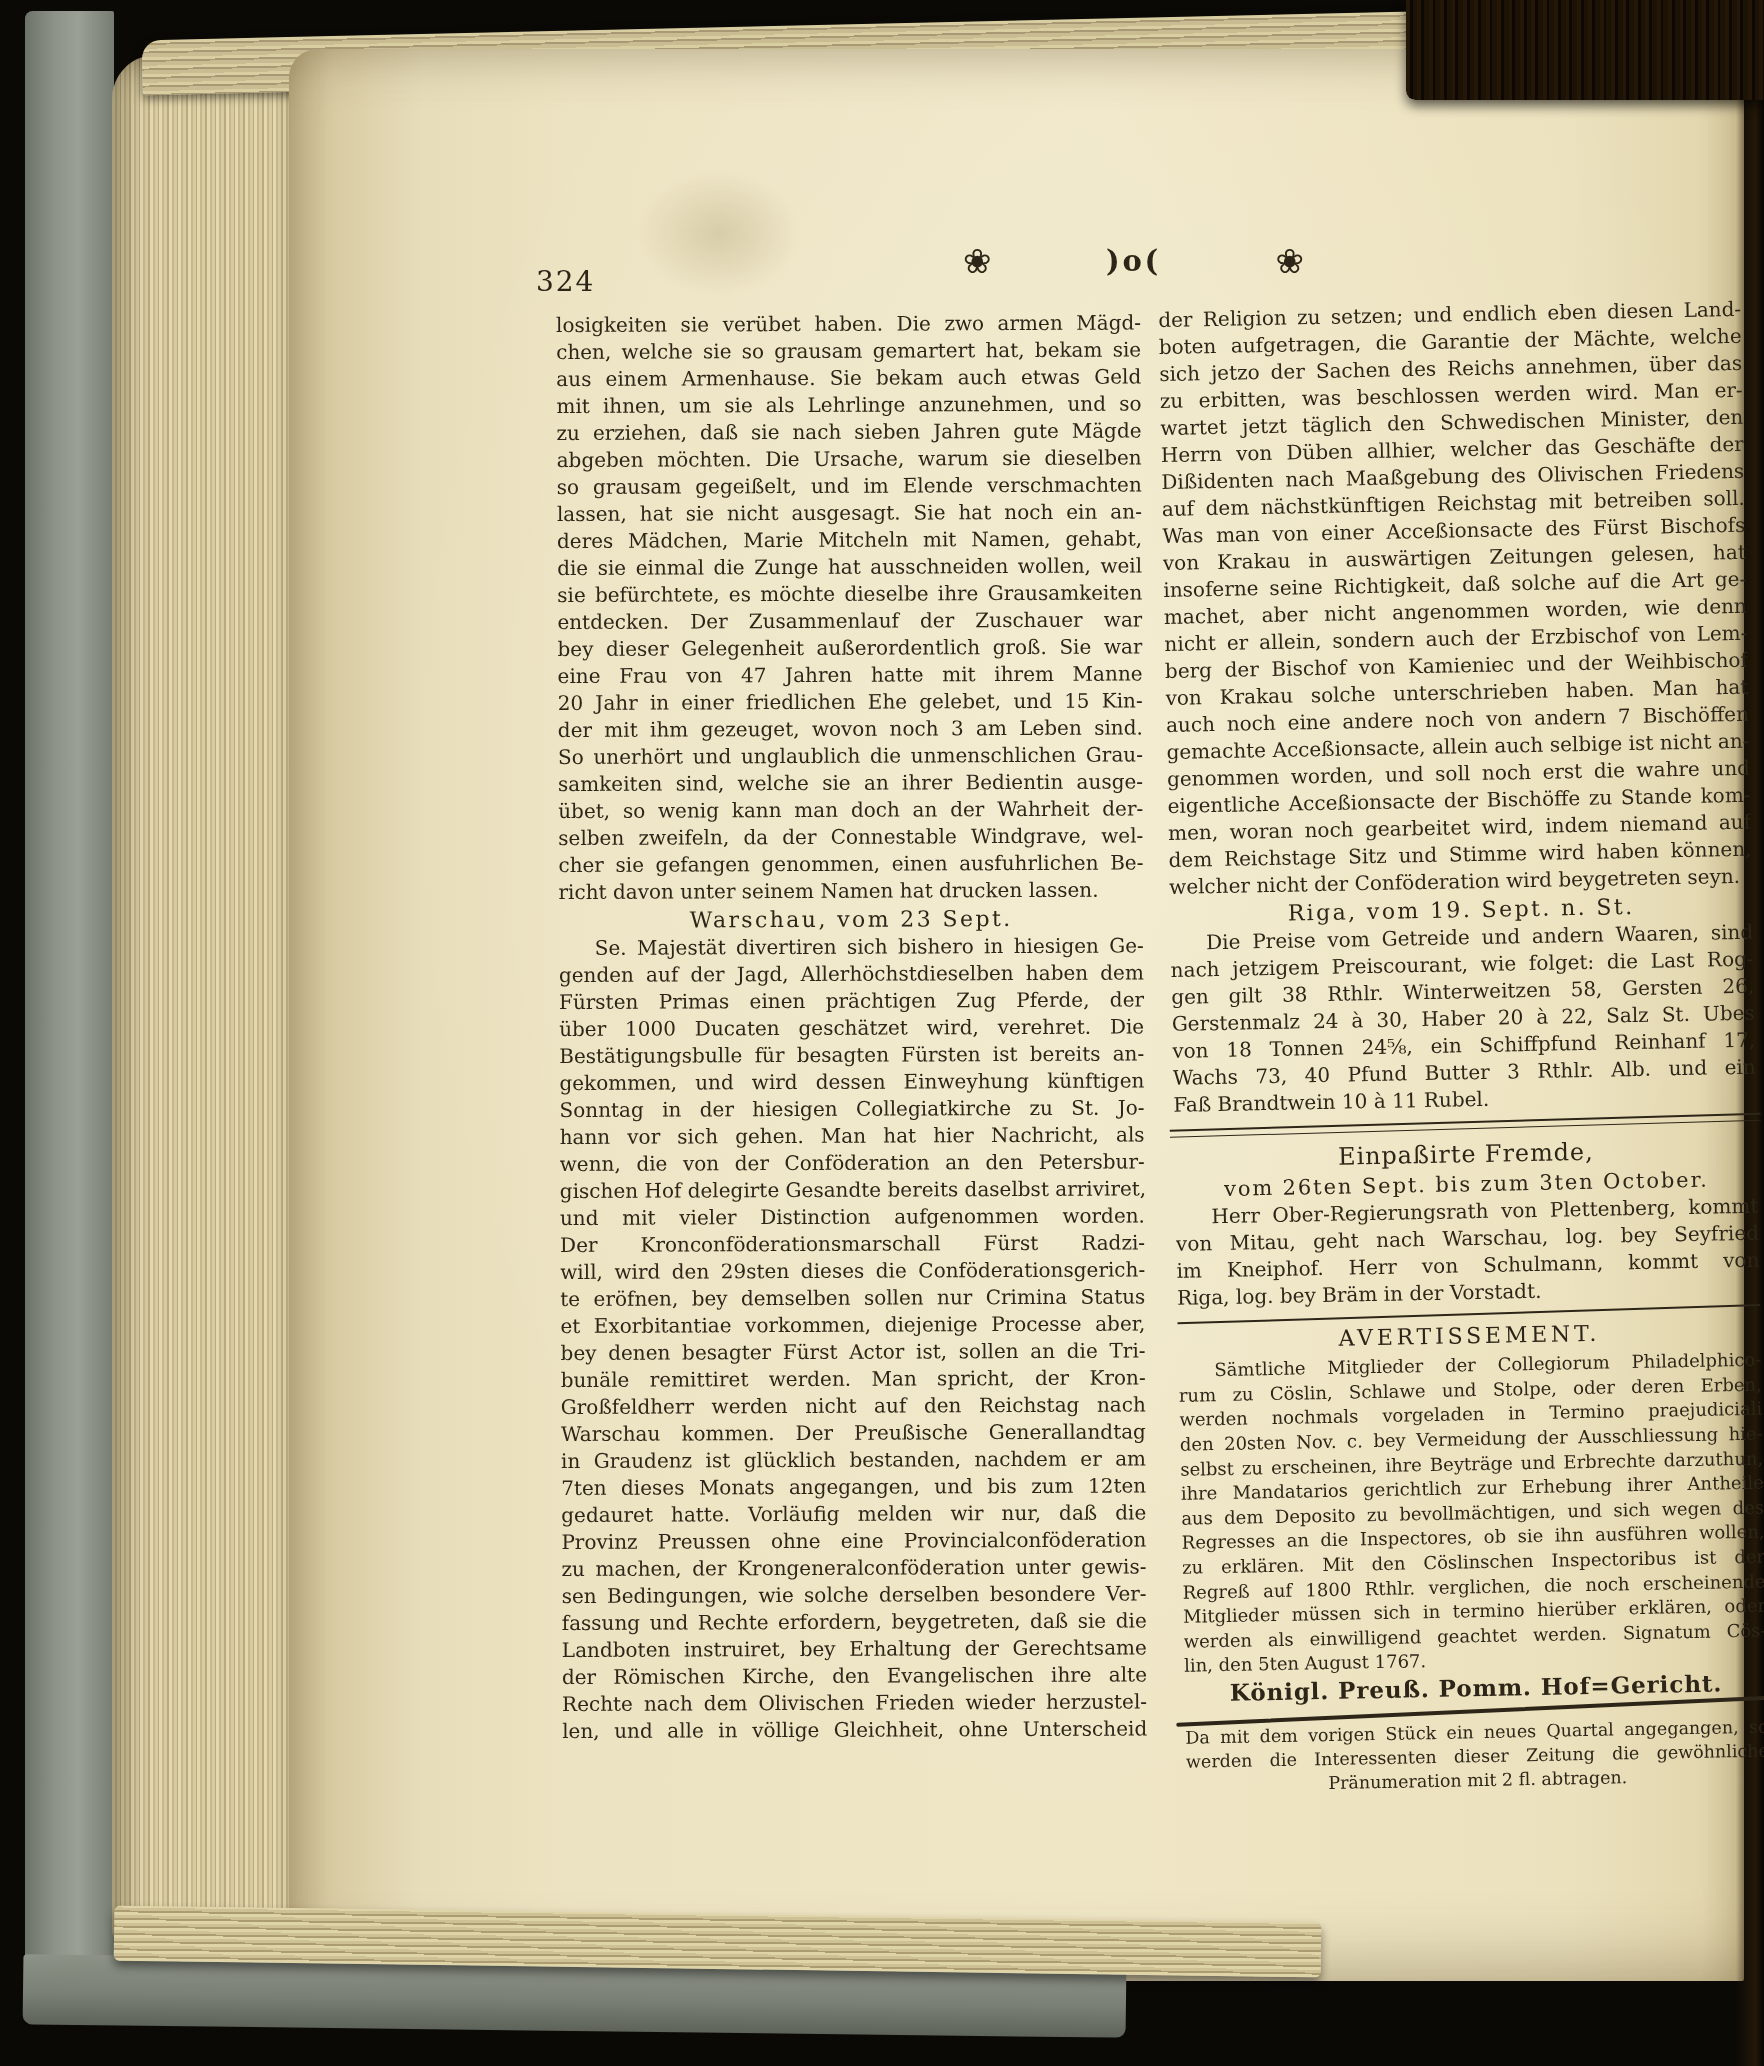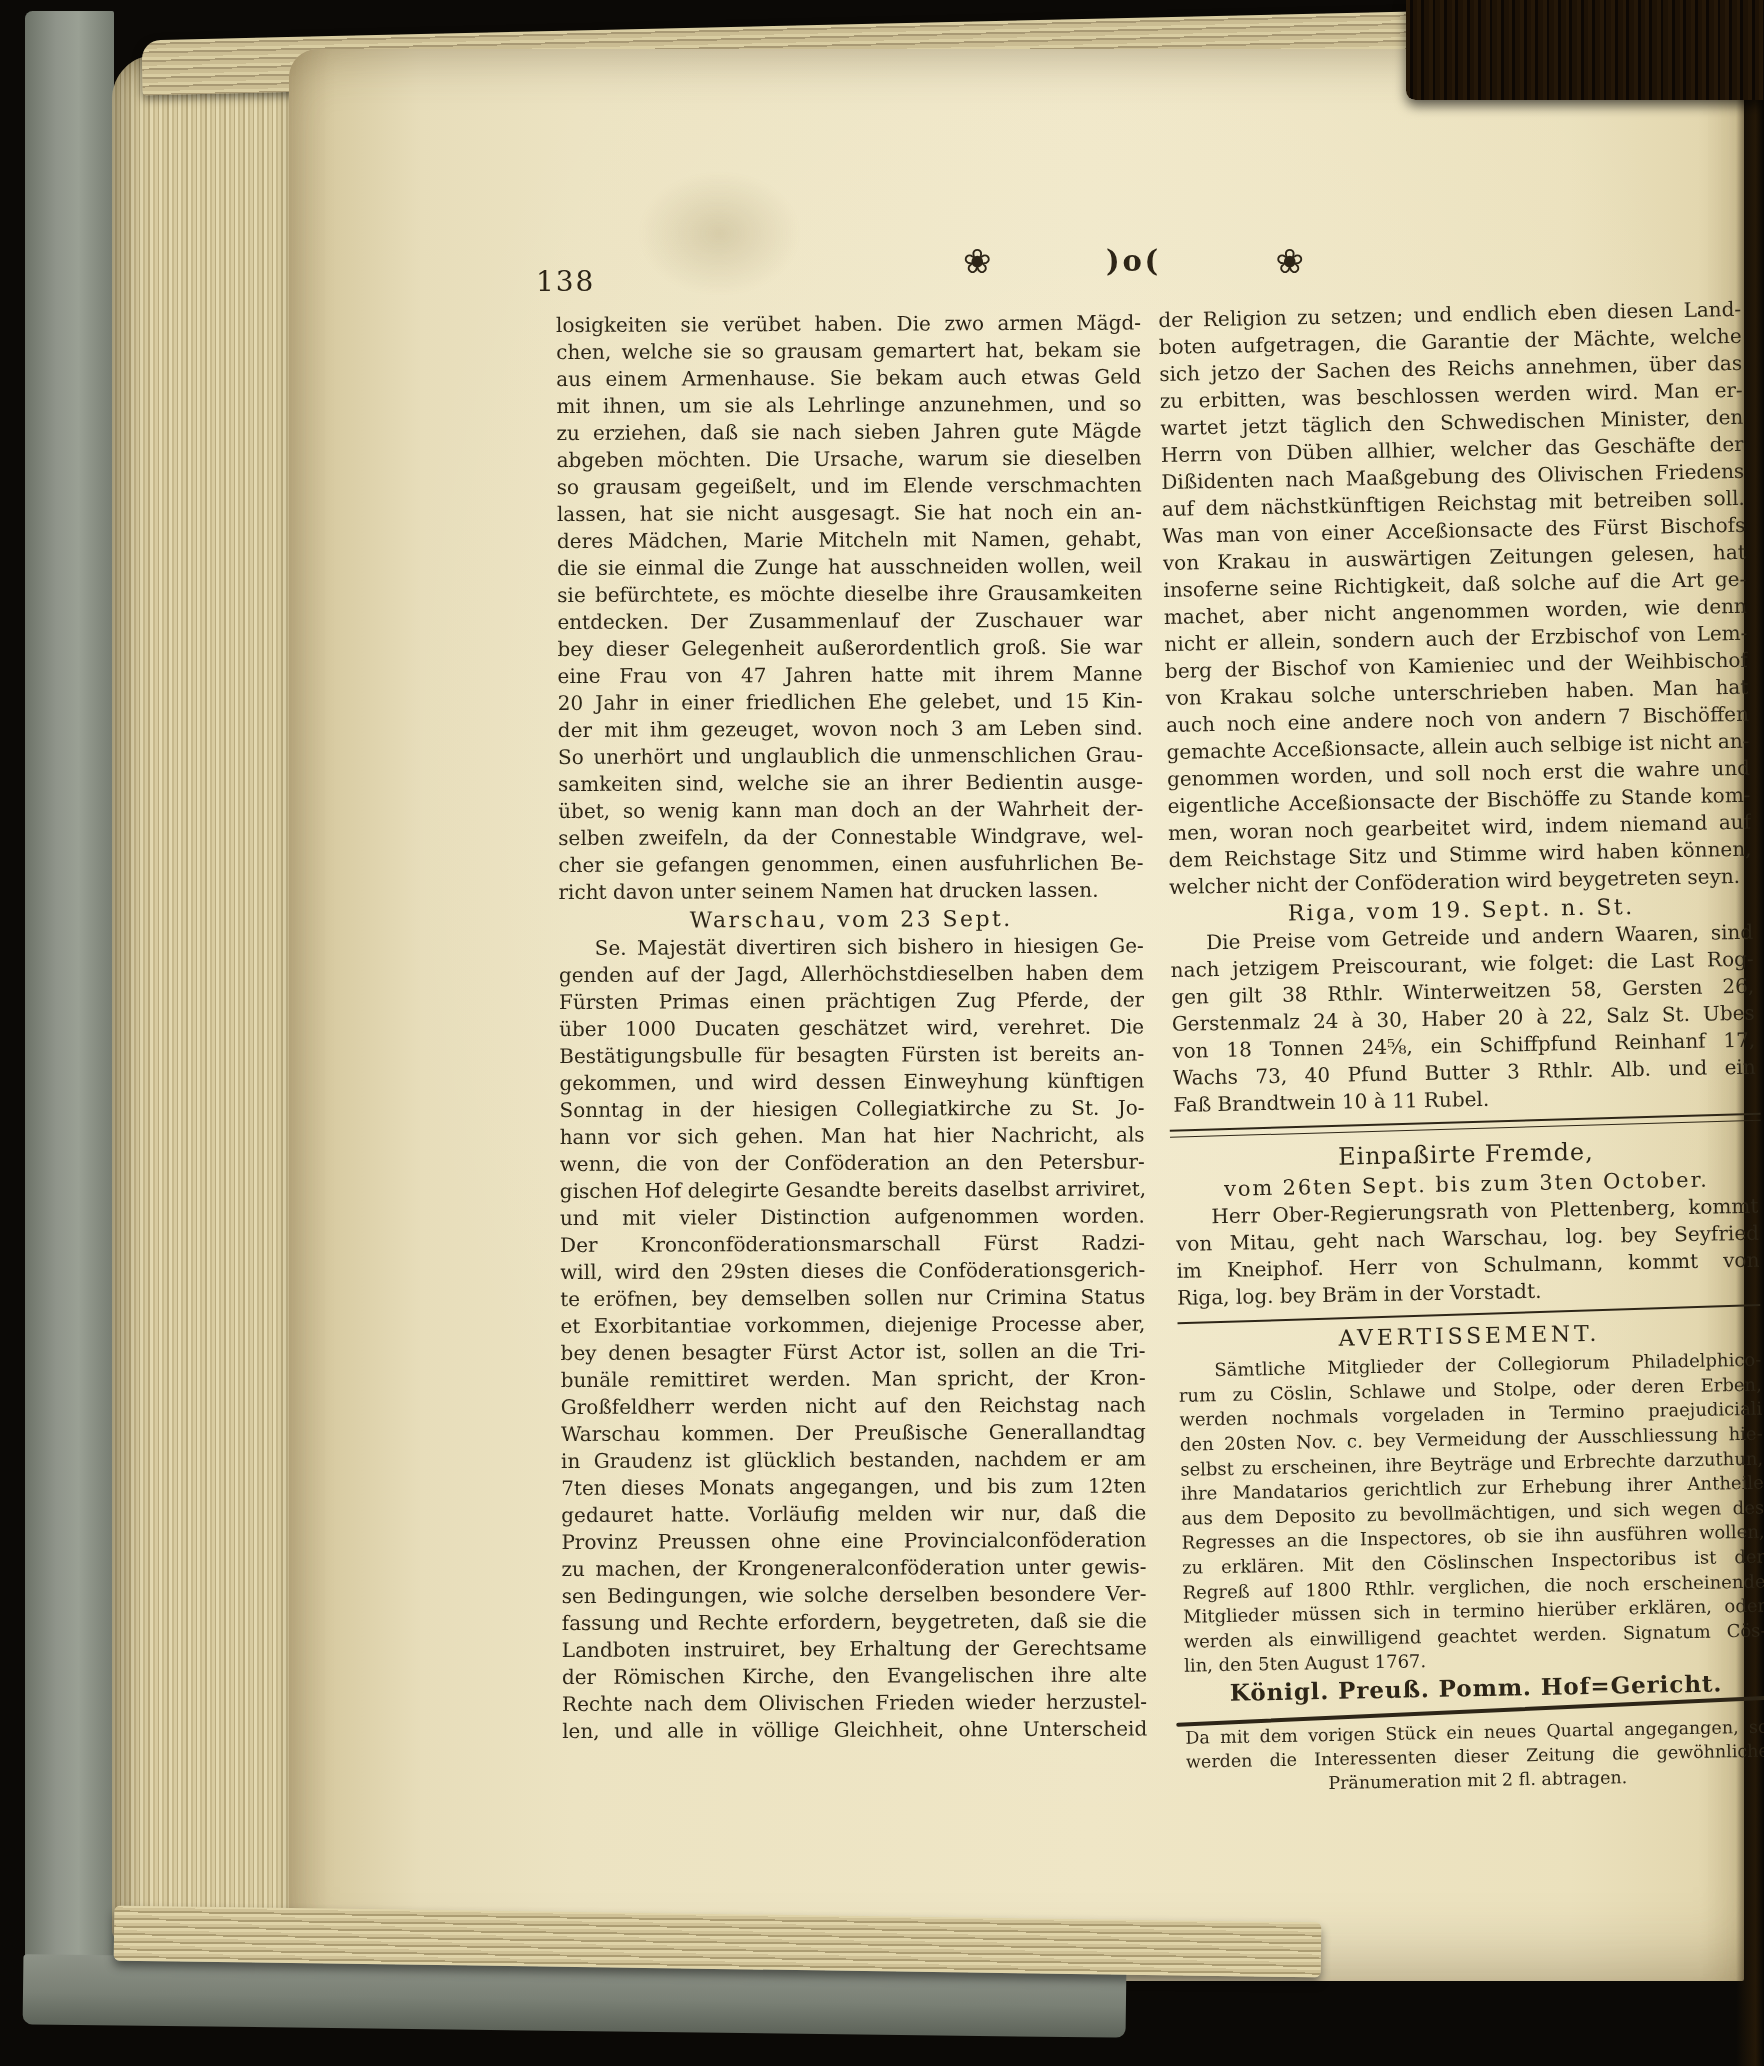--- a/index.html
+++ b/index.html
@@ -103,21 +103,21 @@
 <body>
 
 <div class="cover-left"></div>
 <div class="edges-left"></div>
 <div class="edges-top"></div>
 
 <div class="page">
   <div class="ghost-mark"></div>
 </div>
 
-<div class="pagenum">138</div>
+<div class="pagenum">324</div>
 
 <div class="ornaments">
   <span class="flower">❀</span>
   <span class="sep">)o(</span>
   <span class="flower">❀</span>
 </div>
 
 <div class="col" id="col-left">
     <div class="line">losigkeiten sie verübet haben.  Die zwo armen Mägd-</div>
     <div class="line">chen, welche sie so grausam gemartert hat, bekam sie</div>

